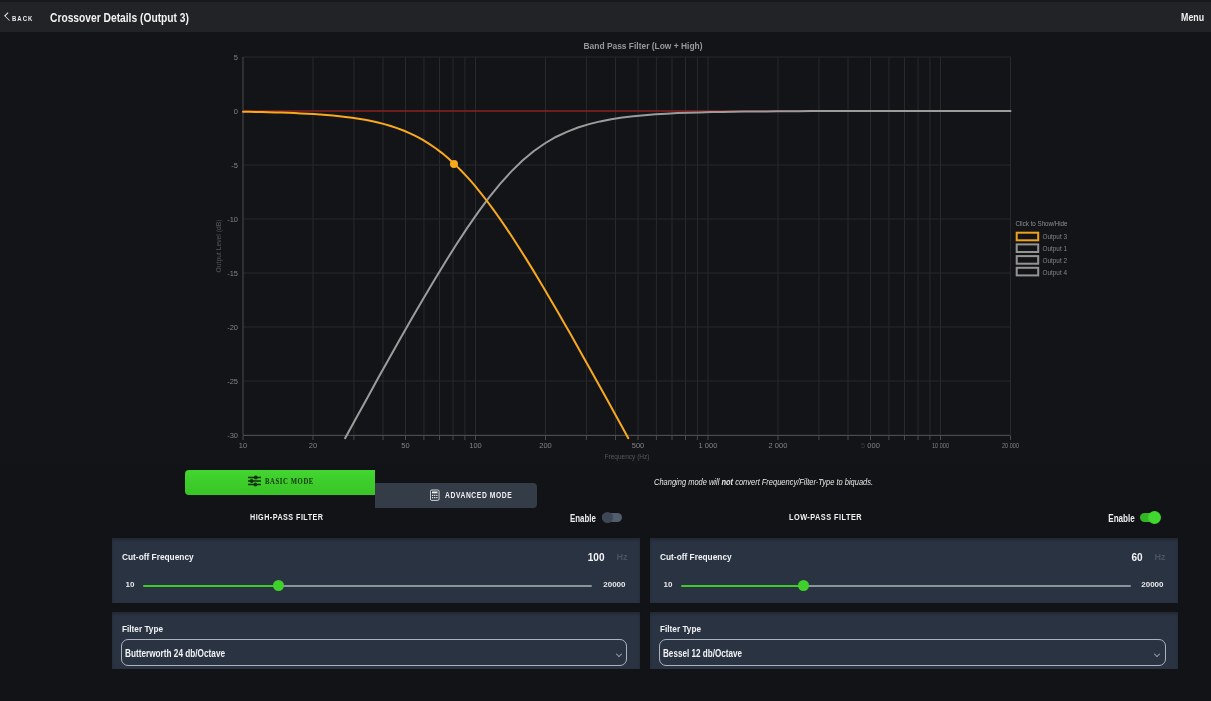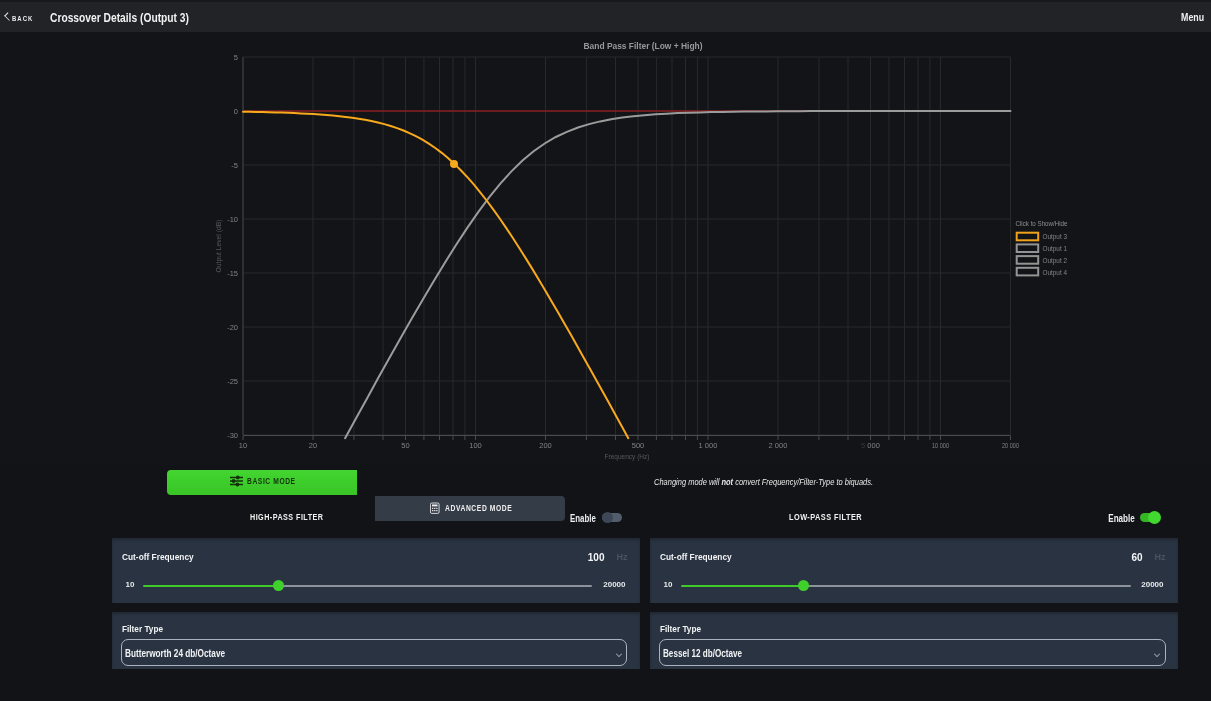--- a/index.html
+++ b/index.html
@@ -5,22 +5,22 @@
 html,body{margin:0;padding:0;background:#121316;width:1211px;height:701px;overflow:hidden;}
 body{font-family:"Liberation Sans", sans-serif;position:relative;color:#fff;}
 .abs{position:absolute;}
 #topstrip{position:absolute;left:0;top:0;width:1211px;height:2px;background:#18191b;z-index:5;}
 #topbar{position:absolute;left:0;top:2px;width:1211px;height:30px;background:#222327;z-index:5;}
 #backchev{position:absolute;left:5px;top:13px;width:6px;height:6px;border-left:1.8px solid #ececec;border-bottom:1.8px solid #ececec;transform:rotate(45deg) scaleY(0.7);z-index:6;}
 #backtext{position:absolute;left:12px;top:13.5px;font-size:8px;font-weight:bold;letter-spacing:1.4px;color:#ececec;z-index:6;transform-origin:0 0;transform:scaleX(0.745);}
 #title{position:absolute;left:50px;top:11px;font-size:12.5px;font-weight:bold;color:#f2f2f2;z-index:6;transform-origin:0 0;transform:scaleX(0.82);}
 #menu{position:absolute;right:6.5px;top:12px;font-size:10px;font-weight:bold;color:#f0f0f0;z-index:6;transform-origin:100% 0;transform:scaleX(0.881);}
 #chartsvg{position:absolute;left:0;top:0;z-index:1;}
-#basicbtn{position:absolute;left:167px;top:469.5px;width:190px;height:25px;background:linear-gradient(180deg,#43d531,#38c525);border-radius:4px 0 0 4px;}
-#advbtn{position:absolute;left:375px;top:496px;width:190px;height:25px;background:#343c48;border-radius:0 4px 4px 0;}
+#basicbtn{position:absolute;left:185px;top:469.5px;width:190px;height:25px;background:linear-gradient(180deg,#43d531,#38c525);border-radius:4px 0 0 4px;font-family:Liberation Serif, serif;}
+#advbtn{position:absolute;left:375px;top:483px;width:162px;height:25px;background:#343c48;border-radius:0 4px 4px 0;}
 .btntext{position:absolute;font-size:9px;font-weight:bold;letter-spacing:0.8px;top:6.5px;transform-origin:0 0;white-space:nowrap;}
 #btx1{left:79.7px;color:#12300c;transform:scaleX(0.743);}
 #btx2{left:70.2px;color:#f0f0f0;transform:scaleX(0.746);}
 #bicon{position:absolute;left:62.8px;top:5.8px;}
 #aicon{position:absolute;left:55px;top:5.5px;}
 #note{position:absolute;left:654px;top:477px;font-size:9px;font-style:italic;color:#e9e9e9;transform-origin:0 0;white-space:nowrap;transform:scaleX(0.832);}
 .sechead{position:absolute;top:511px;font-size:9.5px;font-weight:bold;letter-spacing:0.6px;color:#f2f2f2;transform-origin:0 0;white-space:nowrap;}
 .enlabel{position:absolute;top:513px;font-size:10px;font-weight:bold;color:#eceff2;transform-origin:100% 0;white-space:nowrap;}
 .panel{position:absolute;background:#2a3341;box-shadow:inset 0 2px 3px rgba(0,0,0,0.22);}
 .plabel{position:absolute;left:10px;font-size:9.5px;font-weight:bold;color:#f2f4f6;transform-origin:0 0;white-space:nowrap;}

